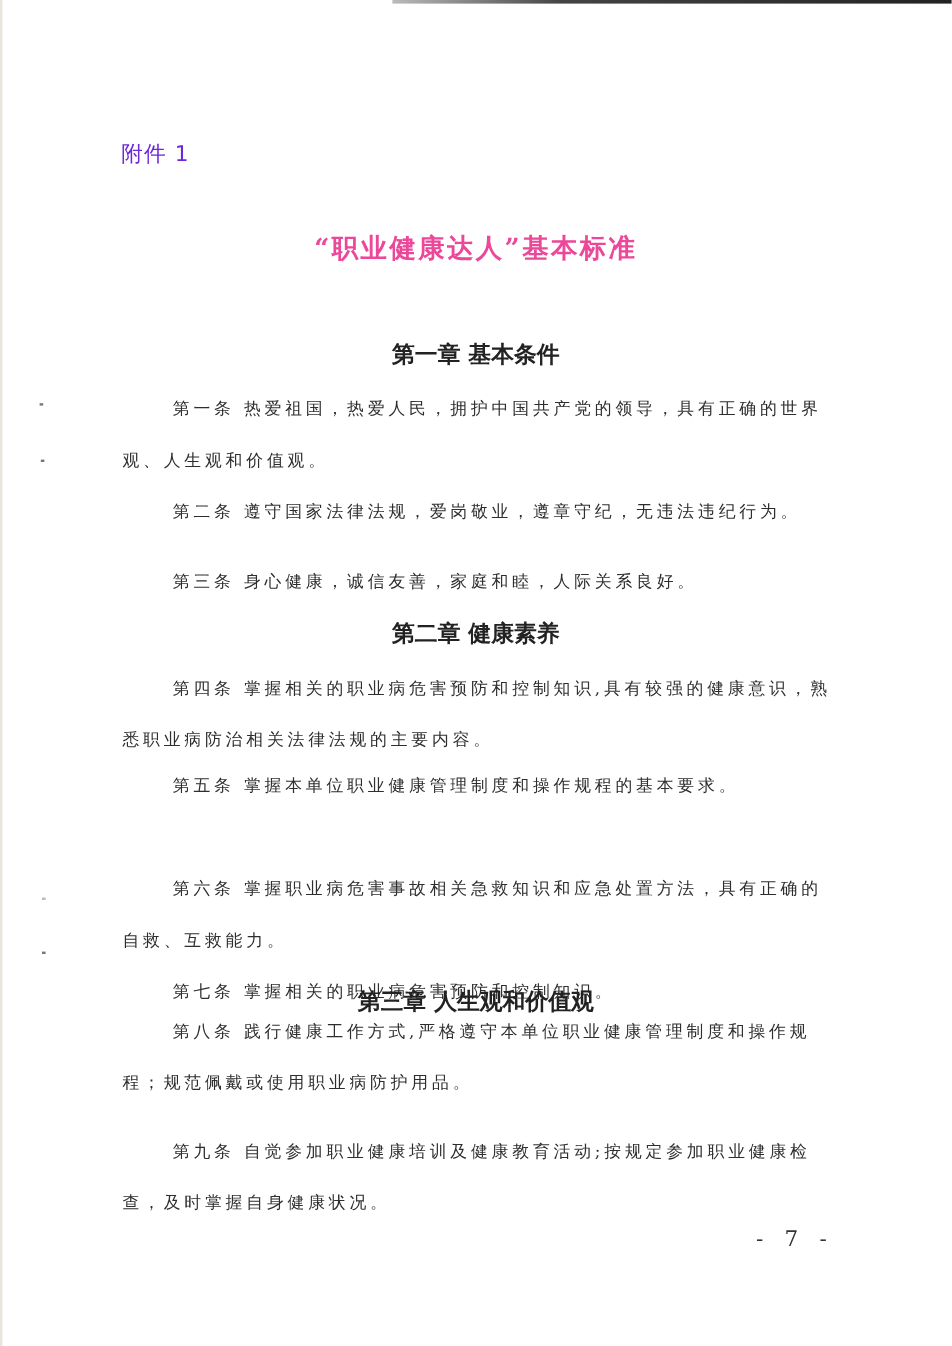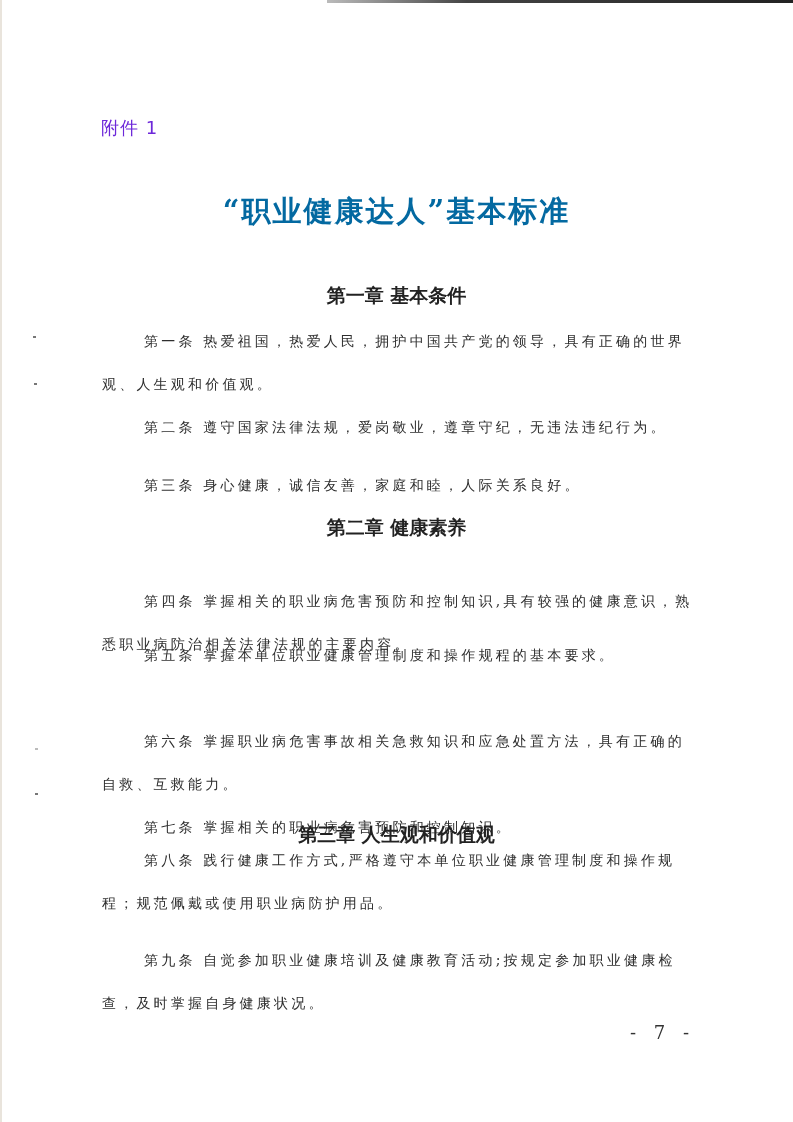--- a/index.html
+++ b/index.html
@@ -12,21 +12,21 @@
       background: linear-gradient(to right, #bbbbbb 0%, #444444 30%, #222222 100%);
     }
     .left-edge { position: absolute; left: 0; top: 0; width: 2px; height: 1122px; background: #e9e4dc; }
     .margin-dot { position: absolute; width: 3px; height: 2px; background: #777; }
     .attachment {
       position: absolute; left: 101px; top: 116px; font-size: 18px; color: #6d28d9;
       font-family: "DejaVu Sans", "Liberation Sans", sans-serif; letter-spacing: 1px;
     }
     .title {
       position: absolute; left: 0; width: 793px; top: 192px; text-align: center;
-      font-size: 29px; font-weight: bold; color: #0369a1; letter-spacing: 2px;
+      font-size: 22px; font-weight: bold; color: #ec4899; letter-spacing: 2px;
     }
     .chapter {
       position: absolute; left: 0; width: 793px; text-align: center;
       font-family: "DejaVu Sans", "Liberation Sans", sans-serif; font-size: 19px; font-weight: bold; color: #222;
     }
     .para {
       position: absolute; left: 102px; width: 592px; font-size: 14px; line-height: 43px;
       letter-spacing: 3.2px; color: #2e2e2e;
     }
     .para .lead { display: inline-block; width: 42px; }
@@ -54,21 +54,21 @@
 </div>
 <div class="para" style="top:406px">
   <span class="lead"></span><span>第二条</span> <span>遵守国家法律法规，爱岗敬业，遵章守纪，无违法违纪行为。</span>
 </div>
 <div class="para" style="top:464px">
   <span class="lead"></span><span>第三条</span> <span>身心健康，诚信友善，家庭和睦，人际关系良好。</span>
 </div>
 
 <div class="chapter" style="top:515px">第二章  健康素养</div>
 
-<div class="para" style="top:580px">
+<div class="para" style="top:553px">
   <span class="lead"></span><span>第四条</span> <span>掌握相关的职业病危害预防和控制知识,具有较强的健康意识，熟悉职业病防治相关法律法规的主要内容。</span>
 </div>
 <div class="para" style="top:634px">
   <span class="lead"></span><span>第五条</span> <span>掌握本单位职业健康管理制度和操作规程的基本要求。</span>
 </div>
 <div class="para" style="top:720px">
   <span class="lead"></span><span>第六条</span> <span>掌握职业病危害事故相关急救知识和应急处置方法，具有正确的自救、互救能力。</span>
 </div>
 <div class="para" style="top:806px">
   <span class="lead"></span><span>第七条</span> <span>掌握相关的职业病危害预防和控制知识。</span>

